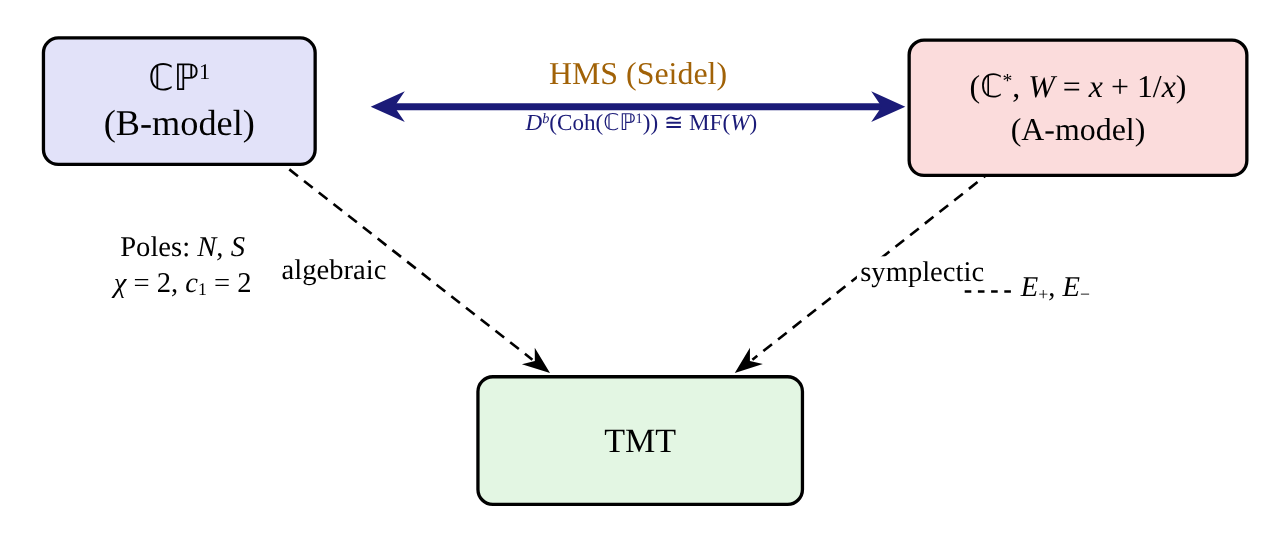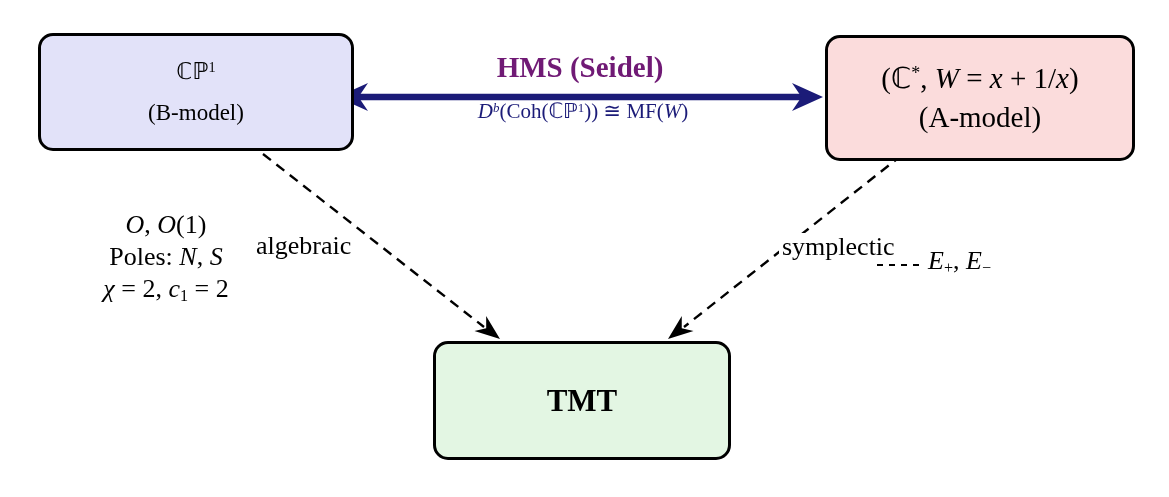--- a/index.html
+++ b/index.html
@@ -19,28 +19,28 @@
     position: absolute;
     border: 3px solid #000000;
     border-radius: 15px;
     display: flex;
     flex-direction: column;
     align-items: center;
     justify-content: center;
     text-align: center;
     box-sizing: border-box;
   }
-  .node-b   { left: 38px;  top: 33px;  width: 316px; height: 118px; background: #e2e2f9; font-size: 23px; line-height: 41px; }
+  .node-b   { left: 38px;  top: 33px;  width: 250px; height: 118px; background: #e2e2f9; font-size: 33px; line-height: 41px; }
   .node-a   { left: 825px; top: 35px;  width: 310px; height: 126px; background: #fbdcdc; font-size: 29px; line-height: 39px; }
   .node-tmt { left: 433px; top: 341px; width: 298px; height: 119px; background: #e3f6e3; font-size: 29px; line-height: 39px; }
-  .tmt-title { font-weight: bold; font-size: 31px; }
+  .tmt-title { font-weight: normal; font-size: 31px; }
 
   .hms-label {
     position: absolute; left: 430px; top: 51px; width: 300px;
-    text-align: center; font-weight: bold; font-size: 29px; color: #701a75;
+    text-align: center; font-weight: normal; font-size: 29px; color: #a16207;
   }
   .hms-formula {
     position: absolute; left: 433px; top: 99px; width: 300px;
     text-align: center; font-size: 21px; color: #1b1b78;
   }
 
   .ann { position: absolute; font-size: 26px; line-height: 32px; }
   .ann-left  { left: 56px;  top: 209px; width: 220px; text-align: center; }
   .ann-right { left: 928px; top: 209px; width: 220px; text-align: left; margin-top: 36px; }
 
@@ -76,21 +76,20 @@
     <line x1="902" y1="155" x2="684" y2="327" stroke="#000000" stroke-width="2.4" stroke-dasharray="10 7"></line>
     <path d="M 0 0 L -25 -9.5 L -17.5 0 L -25 9.5 Z" fill="#000000" transform="translate(668,339) rotate(141.8)"></path>
 
     <line x1="877" y1="265" x2="920" y2="265" stroke="#000000" stroke-width="2.2" stroke-dasharray="6 6"></line>
   </svg>
 
   <div class="edge-label edge-label-left">algebraic</div>
   <div class="edge-label edge-label-right">symplectic</div>
 
   <div class="ann ann-left">
-    <div><span class="rs-cal">O</span><span>, </span><span class="rs-cal">O</span><span>(1)</span></div>
     <div><span>Poles: </span><span class="rs-it">N</span><span>, </span><span class="rs-cal">S</span></div>
     <div><span class="rs-it">χ</span><span> = 2, </span><span class="rs-it">c</span><span class="rs-sub">1</span><span> = 2</span></div>
   </div>
 
   <div class="ann ann-right">
     <div><span class="rs-it">E</span><span class="rs-sub">+</span><span>, </span><span class="rs-it">E</span><span class="rs-sub">−</span></div>
   </div>
 
   <div class="hms-label">HMS (Seidel)</div>
   <div class="hms-formula"><span class="rs-it">D</span><span class="rs-it rs-sup">b</span><span>(Coh(</span><span class="rs-bb">ℂℙ</span><span class="rs-sup">1</span><span>)) </span><span class="rs-sym">≅</span><span> MF(</span><span class="rs-it">W</span><span>)</span></div>

